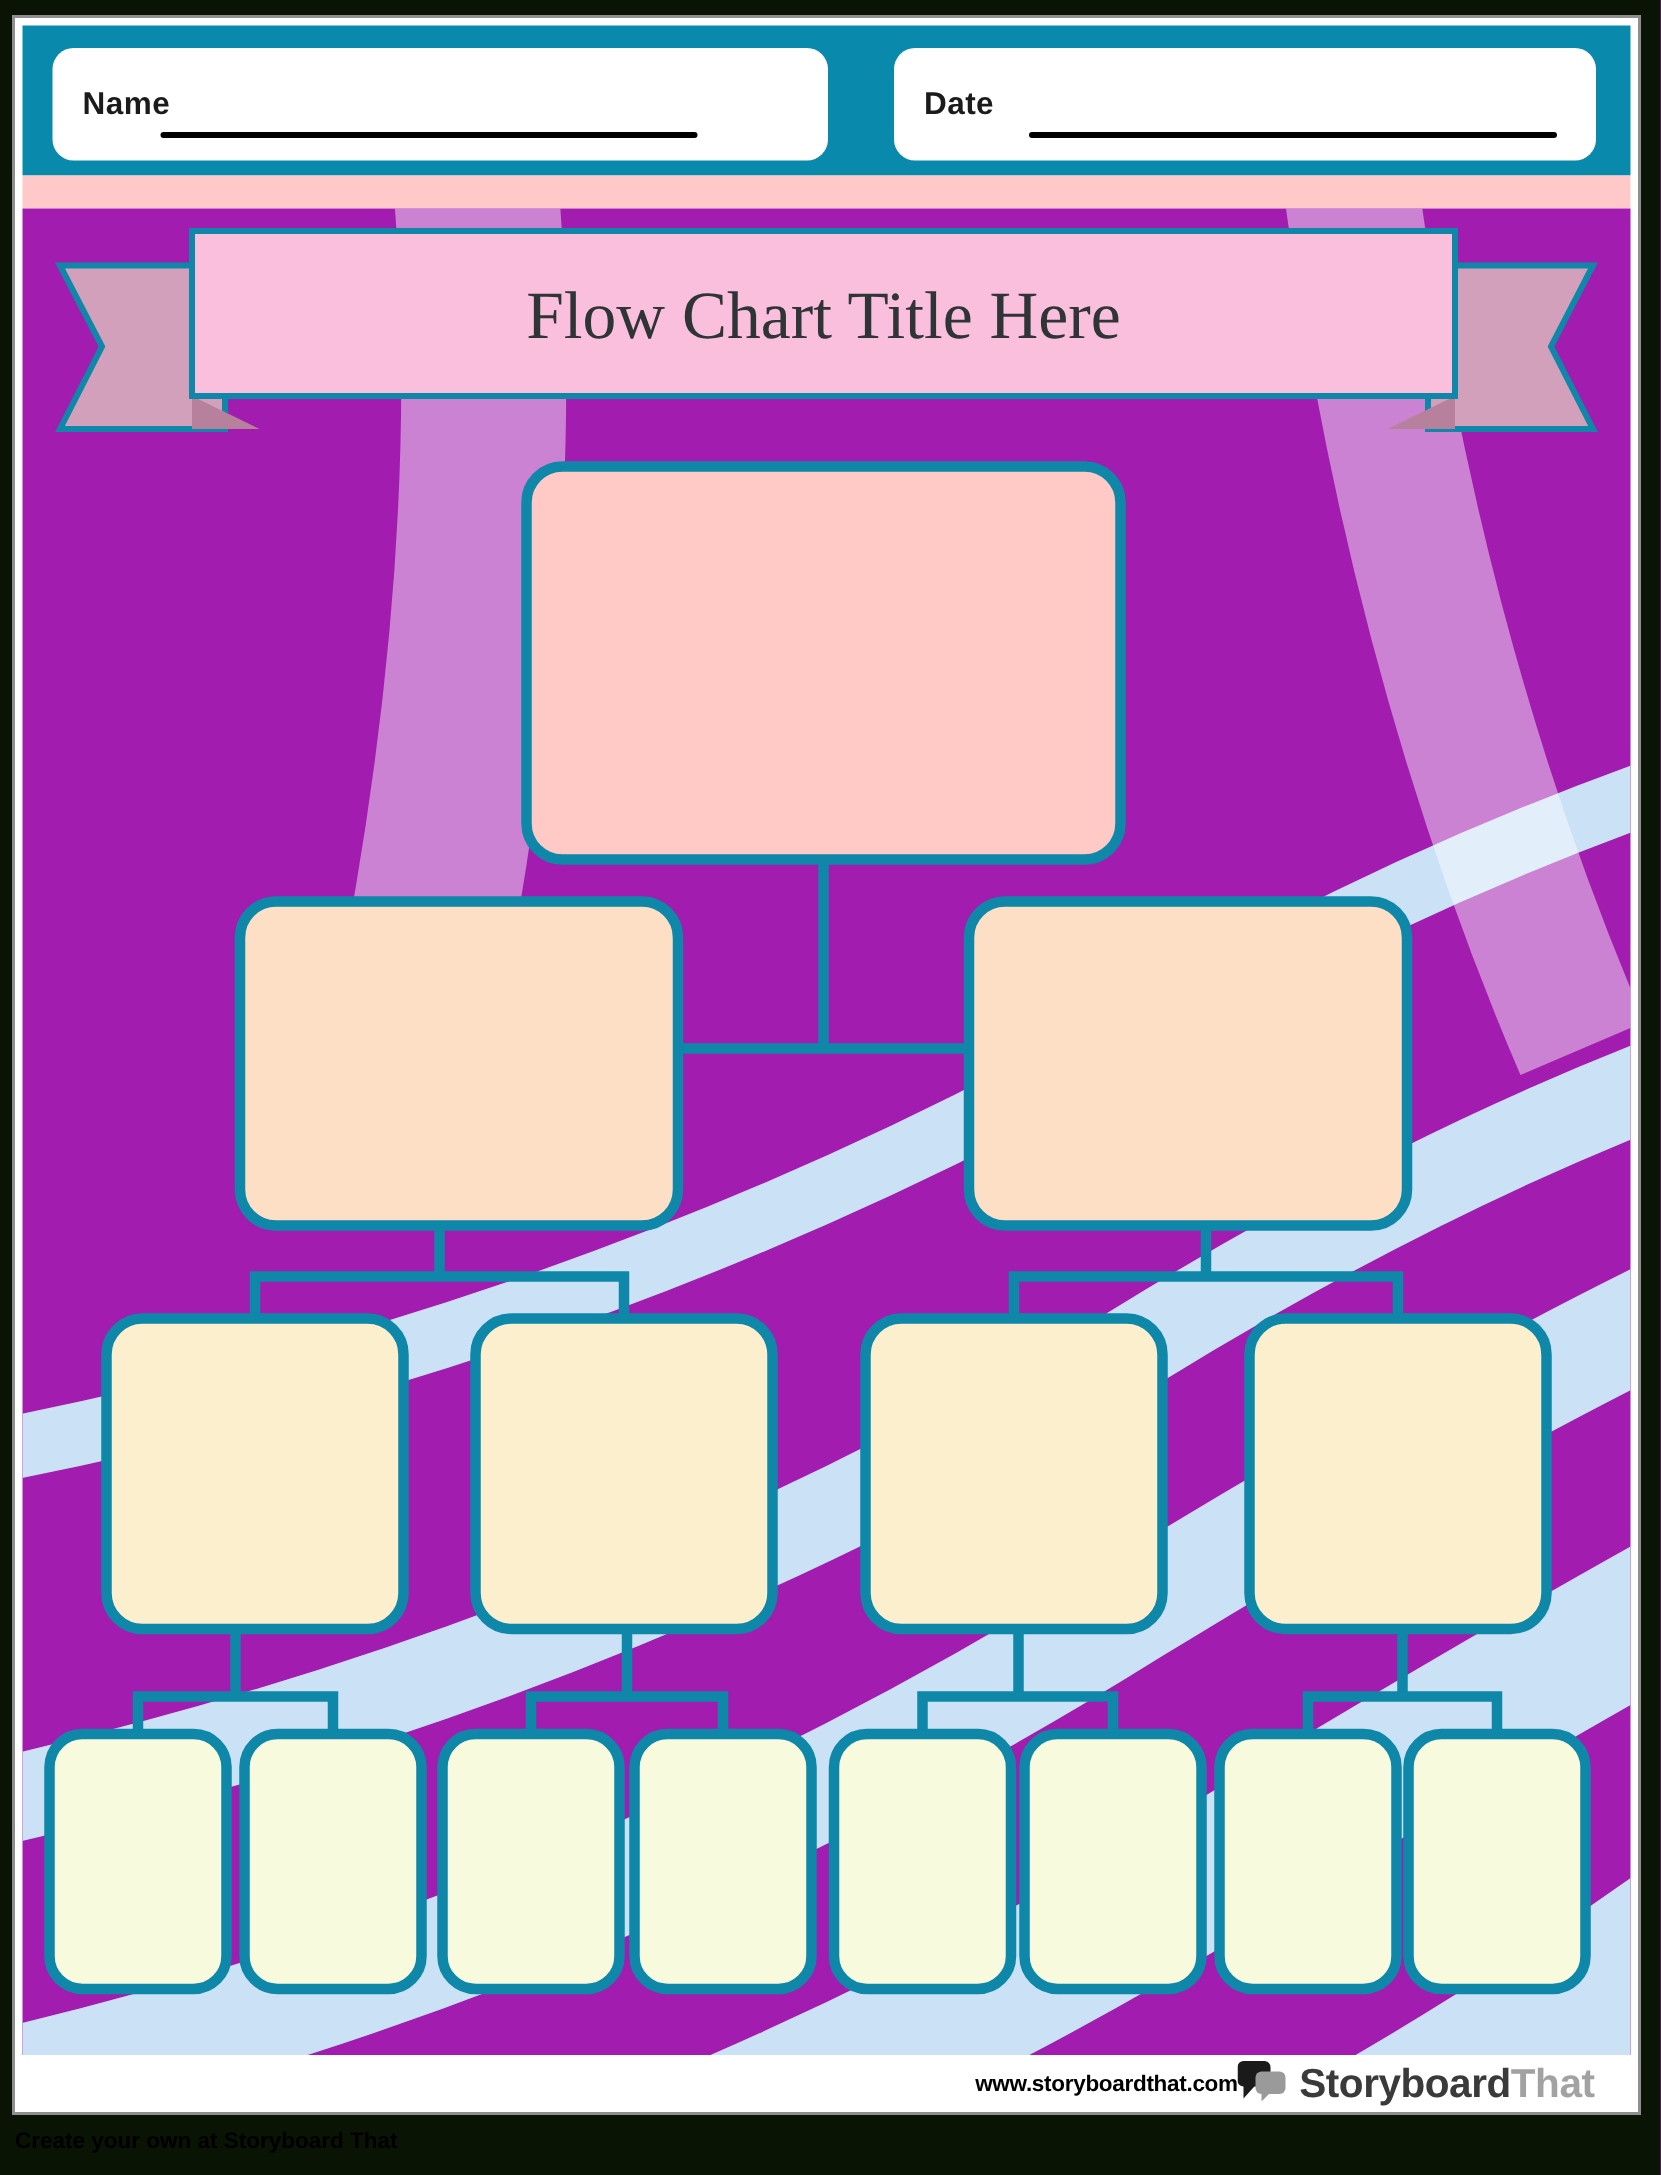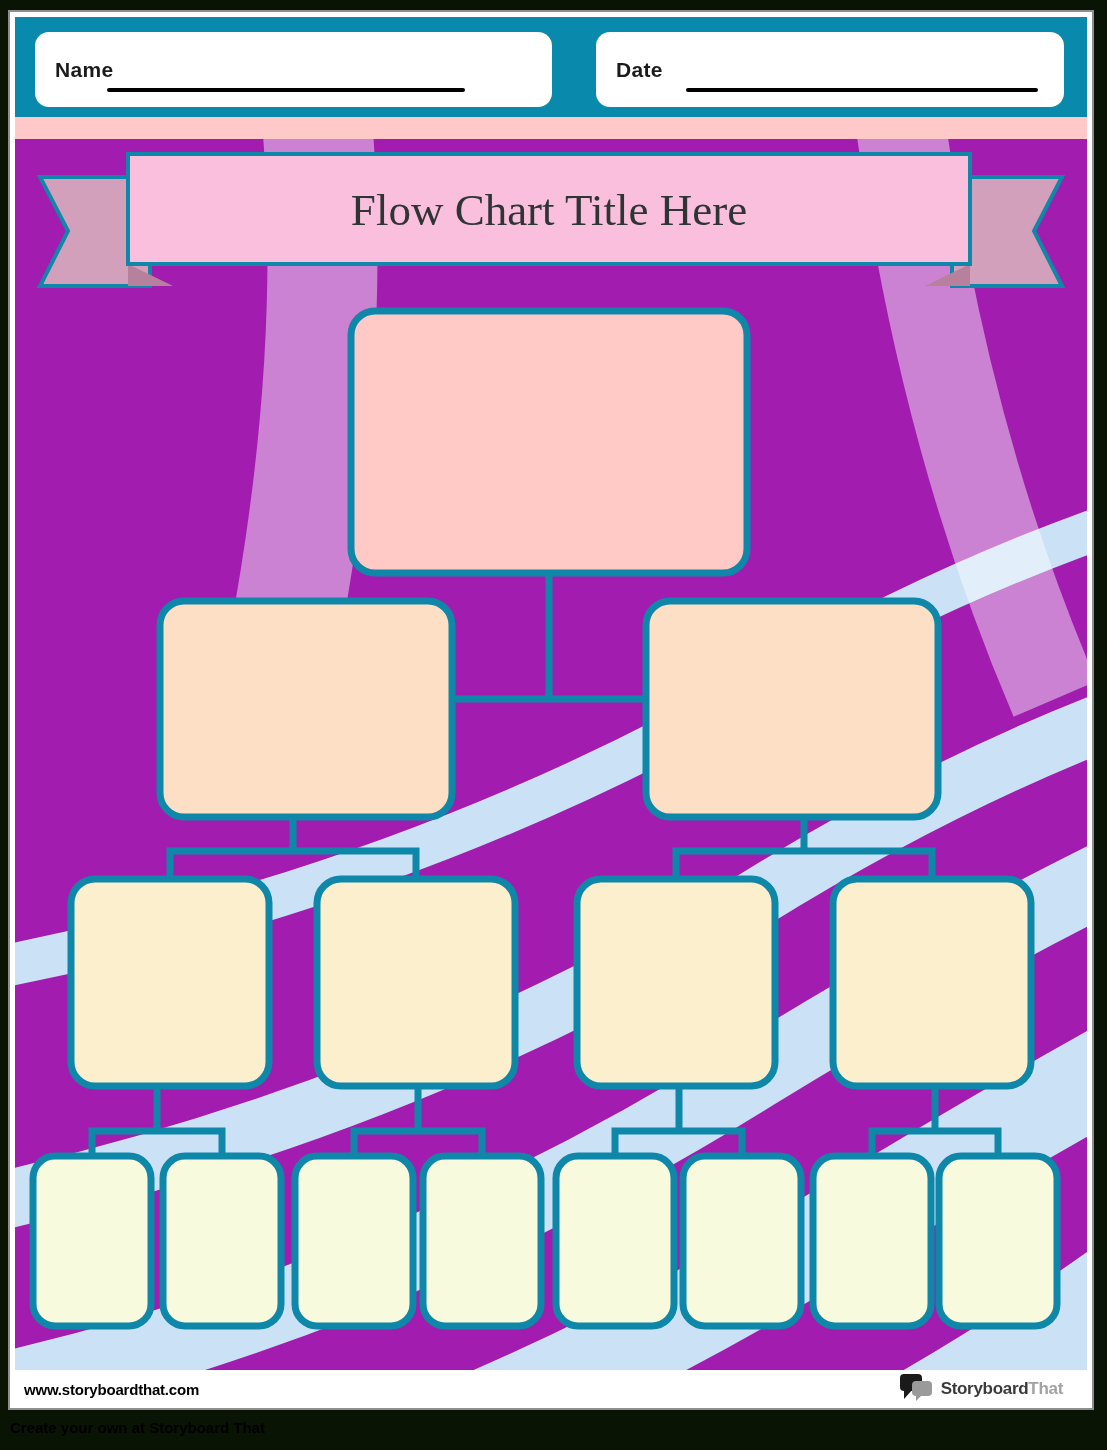--- a/index.html
+++ b/index.html
@@ -39,27 +39,27 @@
     position:absolute; left:5px; top:127px; width:1072px; height:1231px;
     background:#a21caf; overflow:hidden;
   }
   .content svg { display:block; }
   .banner-title {
     font-family:"Liberation Serif", serif;
     font-size:45px;
   }
   .footer {
     position:absolute; left:5px; top:1358px; width:1072px; height:38px;
-    background:#ffffff; display:flex; align-items:center; justify-content:space-between;
+    background:#ffffff; display:flex; align-items:center; justify-content:flex-end;
   }
   .footer-url {
     margin-left:9px; font-size:15px; font-weight:bold; color:#000; letter-spacing:-0.2px;
   }
   .logo { margin-right:24px; display:flex; align-items:center; gap:7px; }
-  .logo-text { font-size:17px; font-weight:bold; color:#3A3A3A; letter-spacing:-0.3px; }
+  .logo-text { font-size:27px; font-weight:bold; color:#3A3A3A; letter-spacing:-0.3px; }
   .logo-text .that { color:#A2A2A2; }
   .bottom-bar {
     position:absolute; left:0; top:1410px; width:1107px; height:40px;
   }
   .bottom-bar-text {
     position:absolute; left:10px; top:9px;
     font-size:15px; font-weight:bold; color:#000000;
   }
 </style>
 </head>

